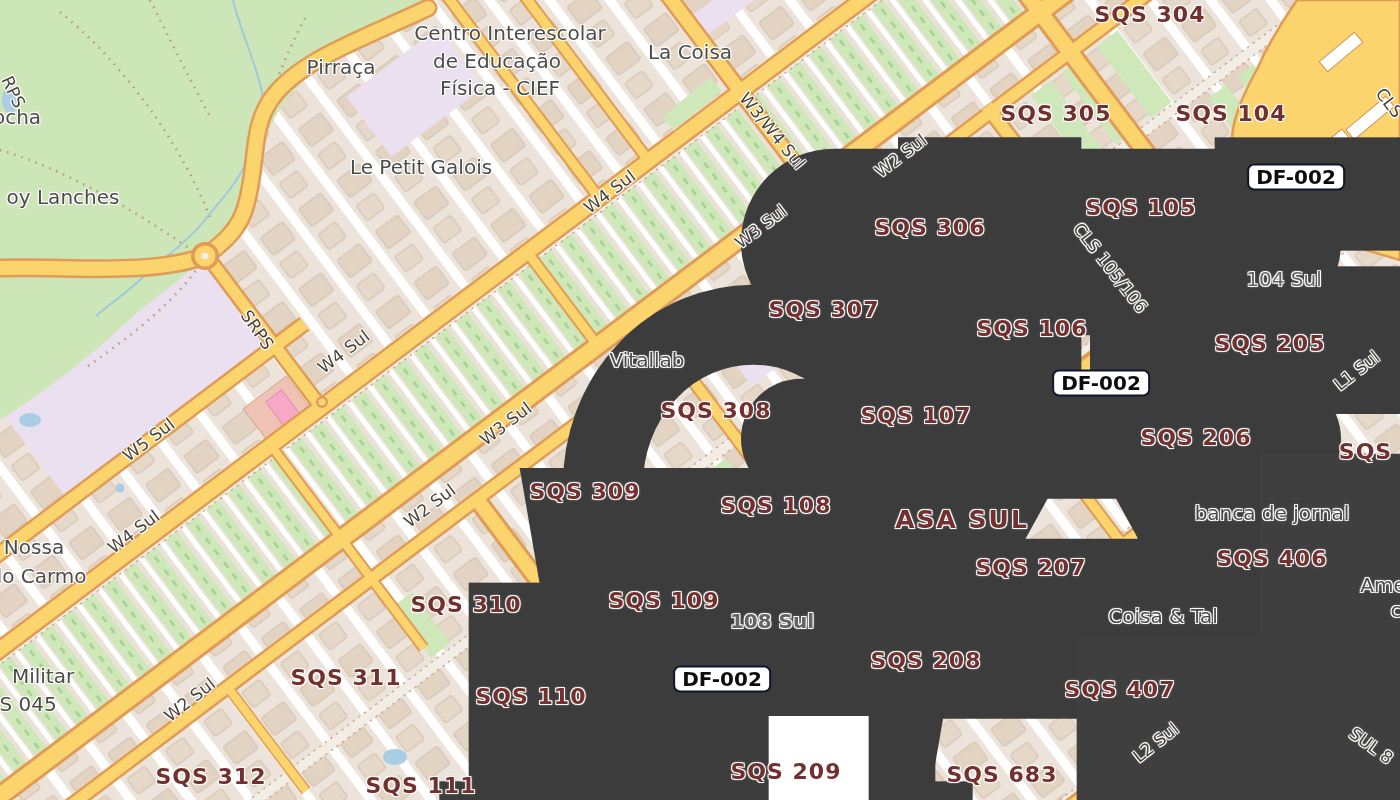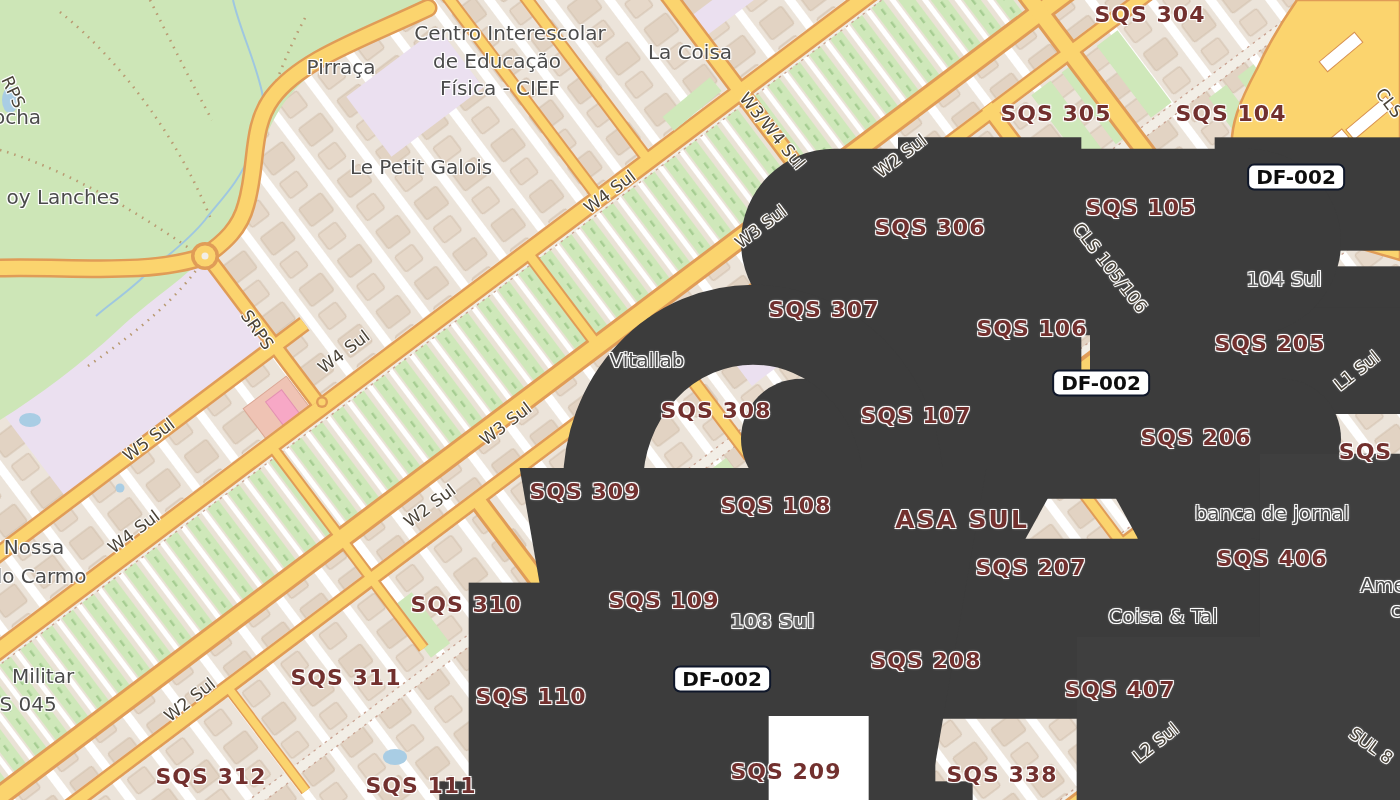--- a/index.html
+++ b/index.html
@@ -302,21 +302,21 @@
     <div class="lab sqs" style="left: 776px; top: 506px; transform: translate(-50%, -50%);">SQS 108</div>
     <div class="lab sqs" style="left: 1272px; top: 559px; transform: translate(-50%, -50%);">SQS 406</div>
     <div class="lab sqs" style="left: 1031px; top: 568px; transform: translate(-50%, -50%);">SQS 207</div>
     <div class="lab sqs" style="left: 664px; top: 601px; transform: translate(-50%, -50%);">SQS 109</div>
     <div class="lab sqs" style="left: 466px; top: 605px; transform: translate(-50%, -50%);">SQS 310</div>
     <div class="lab sqs" style="left: 926px; top: 661px; transform: translate(-50%, -50%);">SQS 208</div>
     <div class="lab sqs" style="left: 346px; top: 678px; transform: translate(-50%, -50%);">SQS 311</div>
     <div class="lab sqs" style="left: 1111px; top: 690px; transform: translate(-50%, -50%); margin-left: 9px;">SQS 407</div>
     <div class="lab sqs" style="left: 531px; top: 697px; transform: translate(-50%, -50%);">SQS 110</div>
     <div class="lab sqs" style="left: 786px; top: 772px; transform: translate(-50%, -50%);">SQS 209</div>
-    <div class="lab sqs" style="left: 1002px; top: 775px; transform: translate(-50%, -50%);">SQS 338</div>
+    <div class="lab sqs" style="left: 1002px; top: 775px; transform: translate(-50%, -50%);">SQS 683</div>
     <div class="lab sqs" style="left: 211px; top: 777px; transform: translate(-50%, -50%);">SQS 312</div>
     <div class="lab sqs" style="left: 421px; top: 786px; transform: translate(-50%, -50%);">SQS 111</div>
     <div class="lab poi" style="left: 341px; top: 67px; transform: translate(-50%, -50%);">Pirraça</div>
     <div class="lab poi" style="left: 510px; top: 33px; transform: translate(-50%, -50%);">Centro Interescolar</div>
     <div class="lab poi" style="left: 497px; top: 61px; transform: translate(-50%, -50%);">de Educação</div>
     <div class="lab poi" style="left: 500px; top: 88px; transform: translate(-50%, -50%);">Física - CIEF</div>
     <div class="lab poi" style="left: 690px; top: 52px; transform: translate(-50%, -50%);">La Coisa</div>
     <div class="lab poi" style="left: 421px; top: 167px; transform: translate(-50%, -50%);">Le Petit Galois</div>
     <div class="lab poi" style="left: 647px; top: 360px; transform: translate(-50%, -50%);">Vitallab</div>
     <div class="lab poi" style="left: 1272px; top: 513px; transform: translate(-50%, -50%);">banca de jornal</div>

